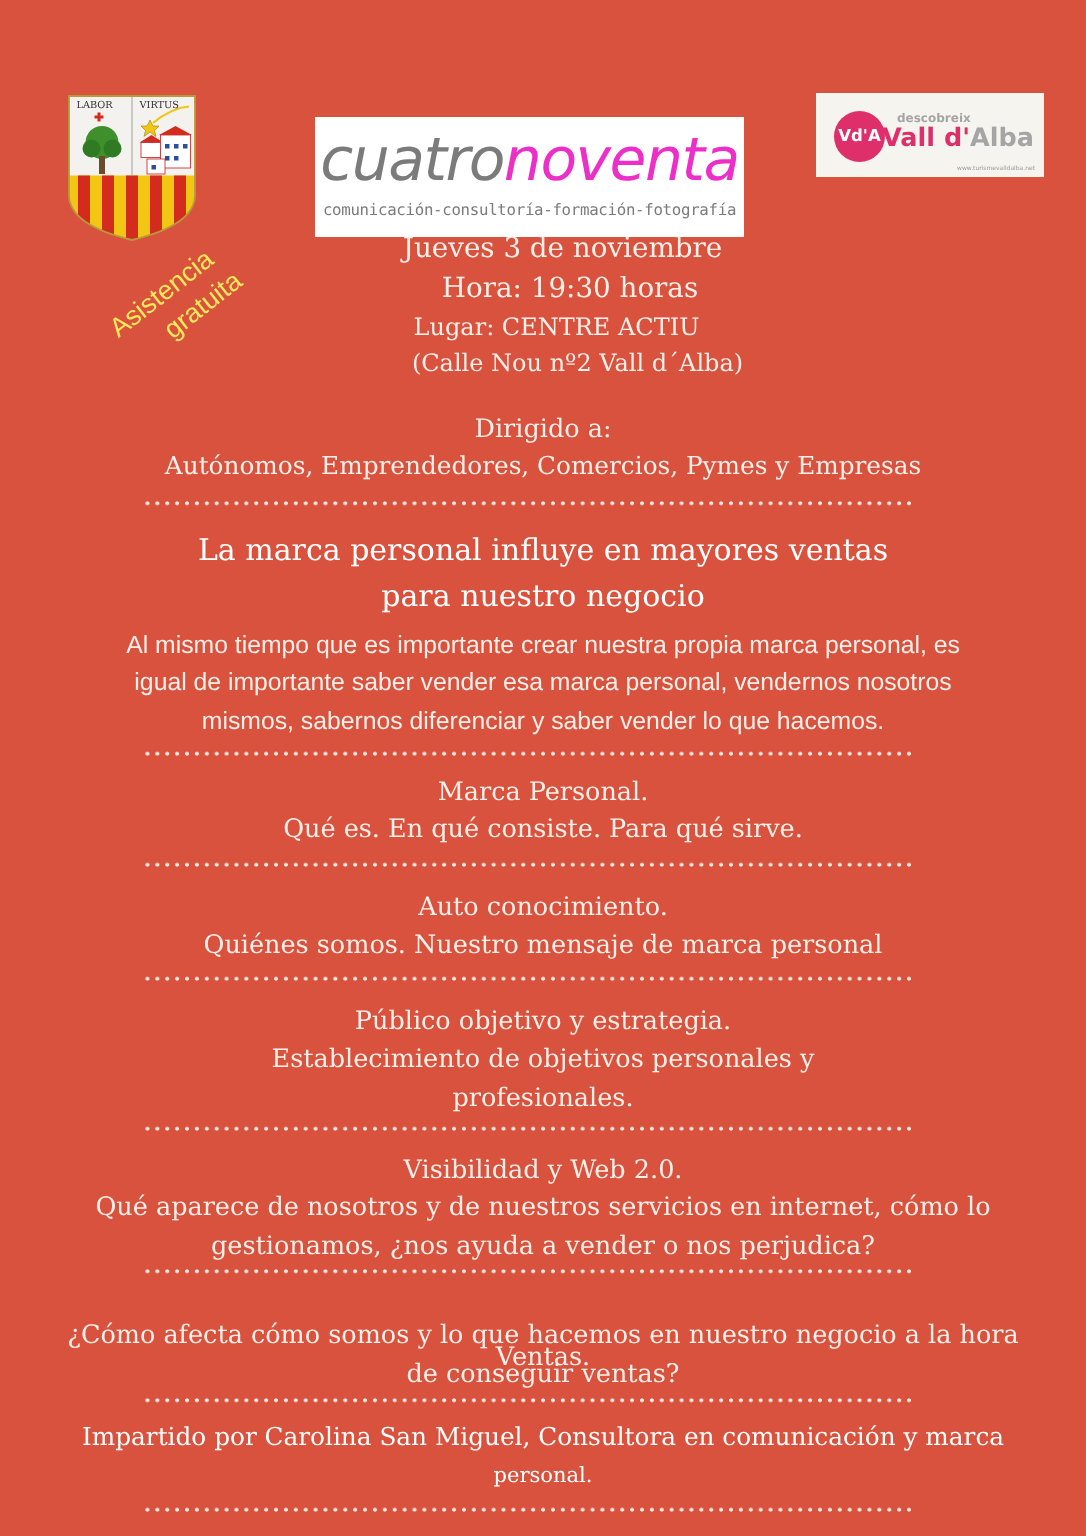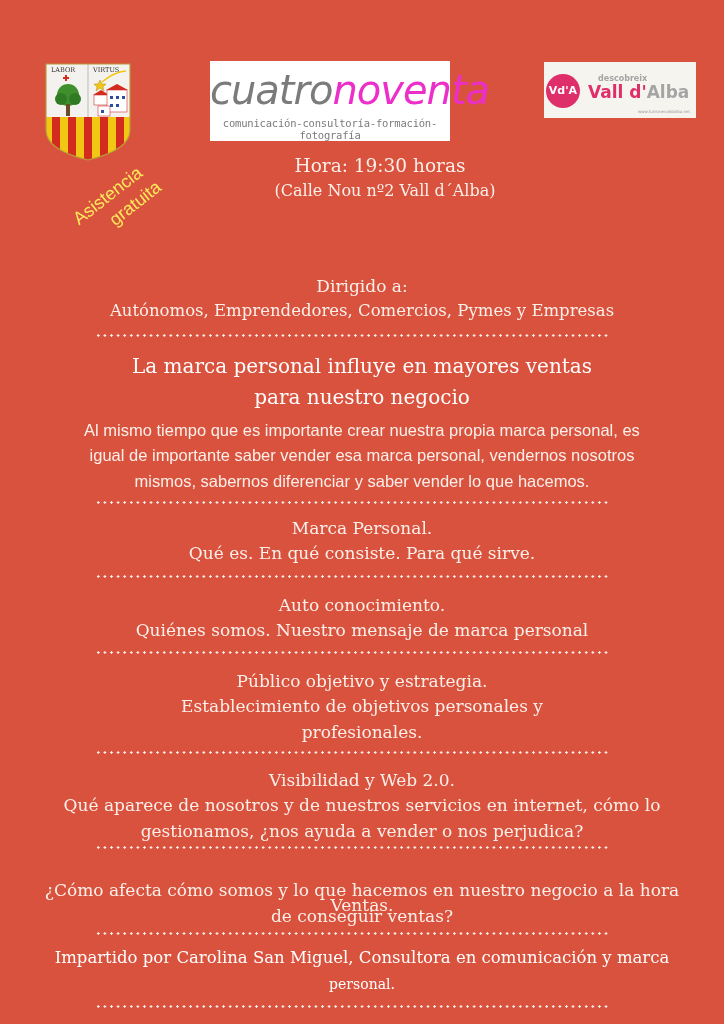--- a/index.html
+++ b/index.html
@@ -10,42 +10,42 @@
     color: #FBEFE9;
   }
   .abs { position: absolute; }
   .center { text-align: center; }
 
   
   #shield { left: 44px; top: 62px; width: 88px; height: 100px; }
 
   
   #cn-logo {
-    left: 210px; top: 61px; width: 240px; height: 80px;
+    left: 210px; top: 78px; width: 286px; height: 80px;
     background: #ffffff; box-sizing: border-box; padding-left: 47px;
   }
   #cn-logo .brand {
     position: absolute; left: 0; right: 0; top: 6px; text-align: center;
     font-family: "DejaVu Sans", sans-serif; font-size: 40px; line-height: 46px;
     letter-spacing: -1px;
   }
   #cn-logo .brand .grey { color: #7b7b7b; font-style: italic; }
   #cn-logo .brand .pink { color: #ec2fc8; font-style: italic; }
   #cn-logo .tagline {
     position: absolute; left: 0; right: 0; top: 56px; text-align: center;
     font-family: "DejaVu Sans Mono", monospace; font-size: 10.5px; color: #7b7b7b;
     letter-spacing: -0.2px;
   }
 
   
   #va-logo {
     left: 544px; top: 62px; width: 152px; height: 56px; background: #f6f4ee;
   }
   #va-logo .circle {
-    position: absolute; left: 2px; top: 12px; width: 34px; height: 34px;
+    position: absolute; left: 12px; top: 12px; width: 34px; height: 34px;
     border-radius: 50%; background: #de2f6b; color: #fff;
     font-family: "DejaVu Sans", sans-serif; font-weight: bold; font-size: 11px;
     line-height: 34px; text-align: center;
   }
   #va-logo .small {
     position: absolute; left: 54px; top: 12px;
     font-family: "DejaVu Sans", sans-serif; font-weight: bold; font-size: 8px; color: #a5a5a5;
   }
   #va-logo .big {
     position: absolute; left: 44px; top: 20px;
@@ -141,21 +141,23 @@
   </div>
   <div class="url">www.turismevalldalba.net</div>
 </div>
 
 <div id="badge" class="abs">
   <div>Asistencia</div>
   <div style="padding-left:34px">gratuita</div>
 </div>
 
 <div class="abs center" style="left:210px; width:330px; top:152px;">
+  <div style="font-size:18.5px; line-height:27px;">Jueves 3 de noviembre</div>
   <div style="font-size:18.5px; line-height:27px; margin-left:10px;">Hora: 19:30 horas</div>
+  <div style="font-size:16px; line-height:24px; margin-left:-8px;">Lugar: CENTRE ACTIU</div>
   <div style="font-size:16px; line-height:24px; margin-left:20px;">(Calle Nou nº2 Vall d´Alba)</div>
 </div>
 
 <div class="line info" style="top:273px;">Dirigido a:</div>
 <div class="line info" style="top:298px; font-size:16.5px;">Autónomos, Emprendedores, Comercios, Pymes y Empresas</div>
 <div class="dots" style="left:95px; width:515px; top:334px;"></div>
 
 <div class="line yellow" style="top:351px; font-size:20px; line-height:30px;">La marca personal influye en mayores ventas</div>
 <div class="line yellow" style="top:382px; font-size:20px; line-height:30px;">para nuestro negocio</div>
 

